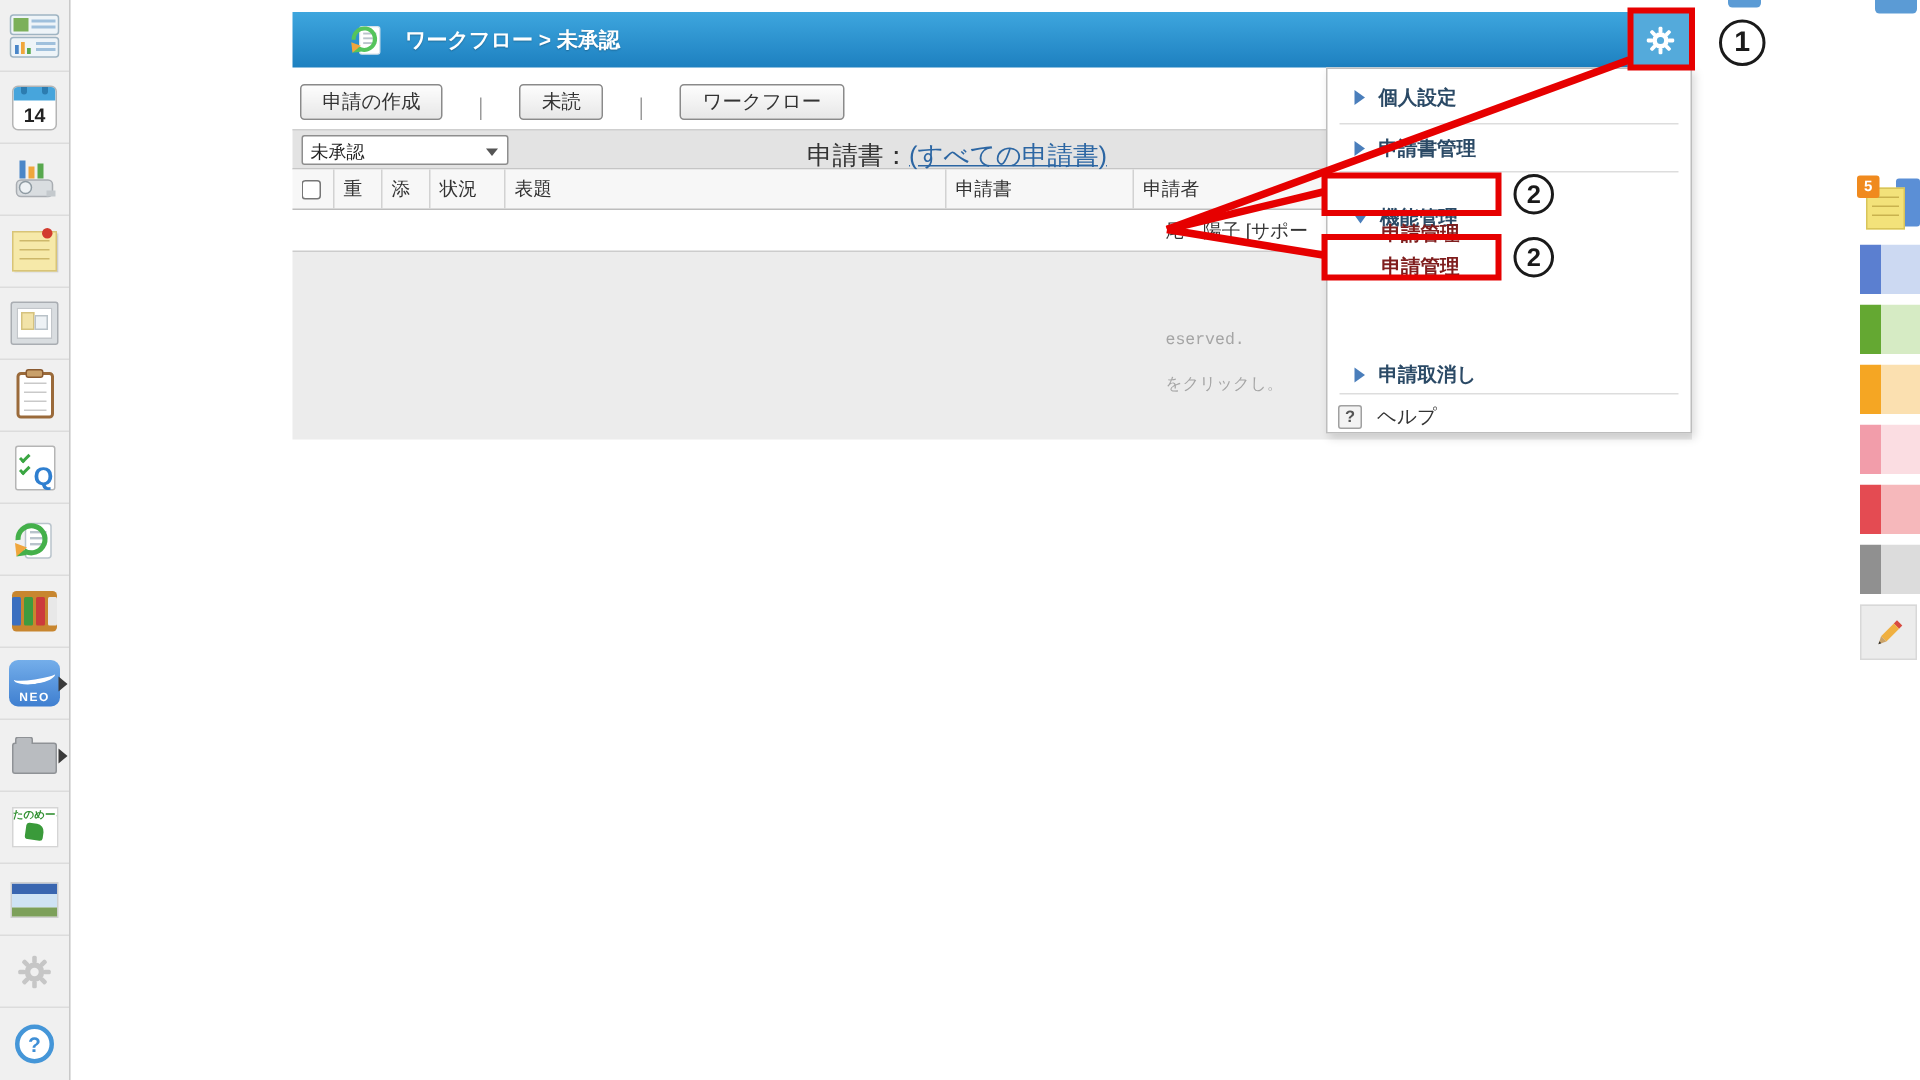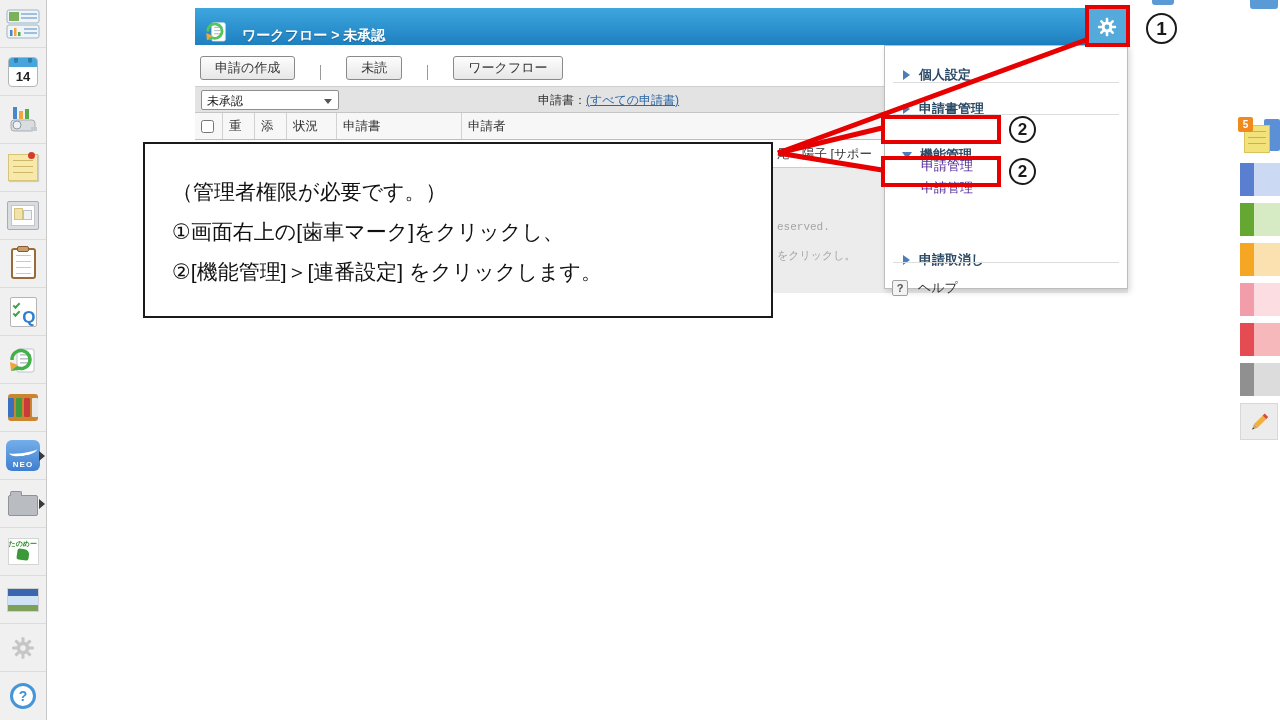--- a/index.html
+++ b/index.html
@@ -45,52 +45,52 @@
   .ic-tano .tx { color:#2f8f2f; font-size:7px; font-weight:bold; line-height:9px; white-space:nowrap;}
   .ic-tano .man { width:12px; height:11px; margin:1px auto 0; background:#3a9a3a; border-radius:2px 5px 2px 2px; transform:rotate(8deg);}
   .ic-banner { width:32px; height:24px; overflow:hidden; border:1px solid #cfcfcf;}
   .ic-banner .b1 { height:7px; background:#3a66b0;}
   .ic-banner .b2 { height:9px; background:#cfe3f4;}
   .ic-banner .b3 { height:8px; background:#7da05a;}
   .ic-help { width:26px; height:26px; border-radius:50%; background:#fff; border:3px solid #4596d8; color:#3f8fd6; font-weight:bold; font-size:14px; display:flex; align-items:center; justify-content:center;}
 
   
   #bluebar { left:195px; top:8px; width:933px; height:37px;
-    background:linear-gradient(#3ea6de,#1d80c0); display:flex; align-items:flex-end; }
+    background:linear-gradient(#3ea6de,#1d80c0); display:flex; align-items:center;padding-left:28px; }
   #bluebar .title { color:#fff; font-weight:bold; font-size:14px; margin-left:12px; text-shadow:0 1px 1px rgba(0,0,0,.25); }
   #gear-btn { position:absolute; right:0; top:0; width:43px; height:37px; background:#54aadb;
     display:flex; align-items:center; justify-content:center; cursor:pointer; }
 
   #btnrow { left:200px; top:55px; height:25px; display:flex; align-items:flex-end; gap:25px; }
   .gbtn { height:24px; padding:0 14px; font-size:13px; color:#333; background:linear-gradient(#fdfdfd,#e7e7e7);
     border:1px solid #8a8a8a; border-radius:3px; display:flex; align-items:center; }
   .vsep { width:1px; height:15px; background:#9a9a9a; }
 
   #filterrow { left:195px; top:86px; width:933px; height:27px; background:#e3e3e3;
     border-top:1px solid #cfcfcf; border-bottom:1px solid #c5c5c5; }
   #status-select { position:absolute; left:6px; top:3px; width:138px; height:20px; background:#fff;
     border:1px solid #8e8e8e; border-radius:2px; font-size:12px; color:#222; padding:2px 5px; }
   #status-select .chev { position:absolute; right:6px; top:8px; width:0; height:0;
     border-top:5px solid #555; border-left:4px solid transparent; border-right:4px solid transparent;}
-  #formsel { position:absolute; left:343px; top:5px; font-size:12px; color:#333; }
+  #formsel { position:absolute; left:343px; top:5px; font-size:17px; color:#333; }
   #formsel a { color:#2c66a3; text-decoration:underline; }
 
   #thead { left:195px; top:113px; width:933px; height:27px; background:#f7f7f7; border-bottom:1px solid #bdbdbd; display:flex; }
   .th { border-right:1px solid #d2d2d2; font-size:12.5px; color:#333; display:flex; align-items:center; padding-left:6px; }
   #trow { left:195px; top:140px; width:933px; height:28px; background:#fff; border-bottom:1px solid #ccc; }
   #trow .nm { position:absolute; left:582px; top:6px; font-size:12.5px; color:#333; white-space:nowrap; }
   #grayarea { left:195px; top:168px; width:933px; height:125px; background:#ececec; }
   .copyfrag { position:absolute; color:#a5a5a5; font-size:11px;font-family:Liberation Mono, monospace; }
 
   
   #menu { left:884px; top:45px; width:244px; height:244px; background:#fff;
     border:1px solid #bdbdbd; box-shadow:2px 3px 6px rgba(0,0,0,.15); z-index:40; }
-  .mrow { position:absolute; left:0; width:100%; height:22px; display:flex; align-items:center;margin-top:10px; }
+  .mrow { position:absolute; left:0; width:100%; height:22px; display:flex; align-items:center; }
   .mrow .lbl { font-size:13px; font-weight:bold; color:#2b4a66; }
-  .mrow .sub { font-size:13px; color:#4c1d95; font-weight:normal; }
+  .mrow .sub { font-size:13px; color:#7f1d1d; font-weight:bold; }
   .tri-r { width:0; height:0; border-left:7px solid #4a7ebb; border-top:5px solid transparent; border-bottom:5px solid transparent; margin:0 9px 0 18px;}
   .tri-d { width:0; height:0; border-top:7px solid #4a7ebb; border-left:5px solid transparent; border-right:5px solid transparent; margin:0 8px 0 17px;}
   .msep { position:absolute; left:8px; right:8px; height:1px; background:#ddd; }
   .qbox { width:16px; height:16px; border:1px solid #a0a0a0; background:#f3f3f3; color:#555; font-size:11px; font-weight:bold;
     display:flex; align-items:center; justify-content:center; border-radius:2px; margin:0 10px 0 7px; }
 
   
   #callout { left:143px; top:142px; width:630px; height:176px; background:#fff; border:2px solid #1a1a1a; z-index:50; padding:28px 0 0 27px; }
   #callout div { font-size:21px; color:#111; line-height:40px; white-space:nowrap; }
   .redbox { position:absolute; border:4px solid #e60000; z-index:55; }
@@ -298,20 +298,21 @@
     </div>
   </div>
 
   <div id="thead" class="abs">
     <div class="th" style="width:28px">
       <input type="checkbox" style="width: 13px; height: 13px;">
     </div>
     <div class="th" style="width:32px">重</div>
     <div class="th" style="width:32px">添</div>
     <div class="th" style="width:50px">状況</div>
+    <div class="th" style="width:294px">表題</div>
     <div class="th" style="width:125px">申請書</div>
     <div class="th" style="flex:1;border-right:none">申請者</div>
   </div>
 
   <div id="trow" class="abs">
     <div class="nm">尾　陽子 [サポー</div>
   </div>
 
   <div id="grayarea" class="abs"></div>
   <div class="copyfrag abs" style="left:777px; top:221px">eserved.</div>
@@ -342,25 +343,20 @@
       <div class="tri-r"></div>
       <span class="lbl">申請取消し</span>
     </div>
     <div class="msep" style="top:216px"></div>
     <div class="mrow" style="top:221px">
       <div class="qbox">?</div>
       <span class="lbl" style="font-weight:normal; color:#333">ヘルプ</span>
     </div>
   </div>
 
-  <div id="callout" class="abs">
-    <div>（管理者権限が必要です。）</div>
-    <div>①画面右上の[歯車マーク]をクリックし、</div>
-    <div>②[機能管理]＞[連番設定] をクリックします。</div>
-  </div>
 
   <div class="redbox" style="left:1085px; top:5px; width:45px; height:42px"></div>
   <div class="redbox" style="left:881px; top:115px; width:120px; height:29px"></div>
   <div class="redbox" style="left:881px; top:156px; width:120px; height:31px"></div>
 
   <div class="badge" style="left:1146px; top:13px; width:31px; height:31px; font-size:19px">1</div>
   <div class="badge" style="left:1009px; top:116px; width:27px; height:27px; font-size:17px">2</div>
   <div class="badge" style="left:1009px; top:158px; width:27px; height:27px; font-size:17px">2</div>
 
   <svg id="arrows" class="abs">

